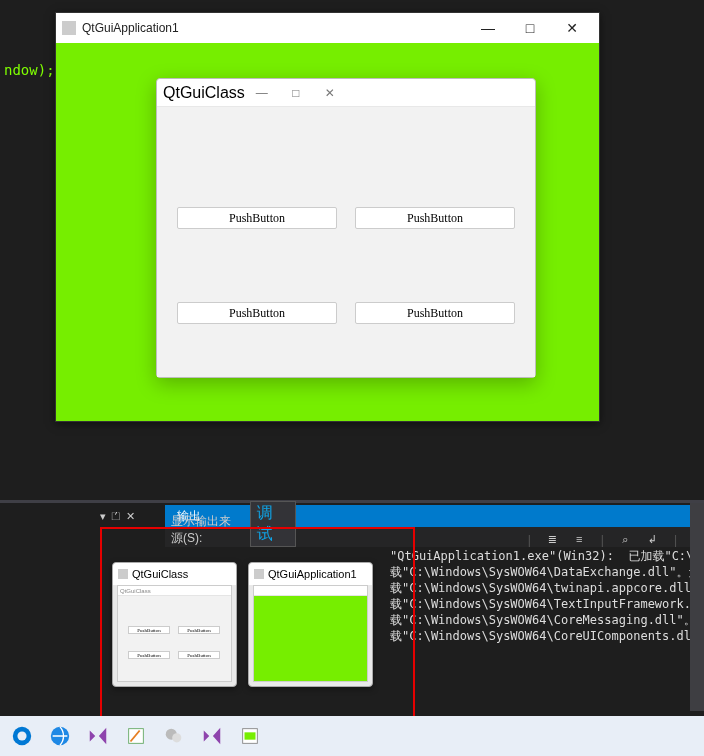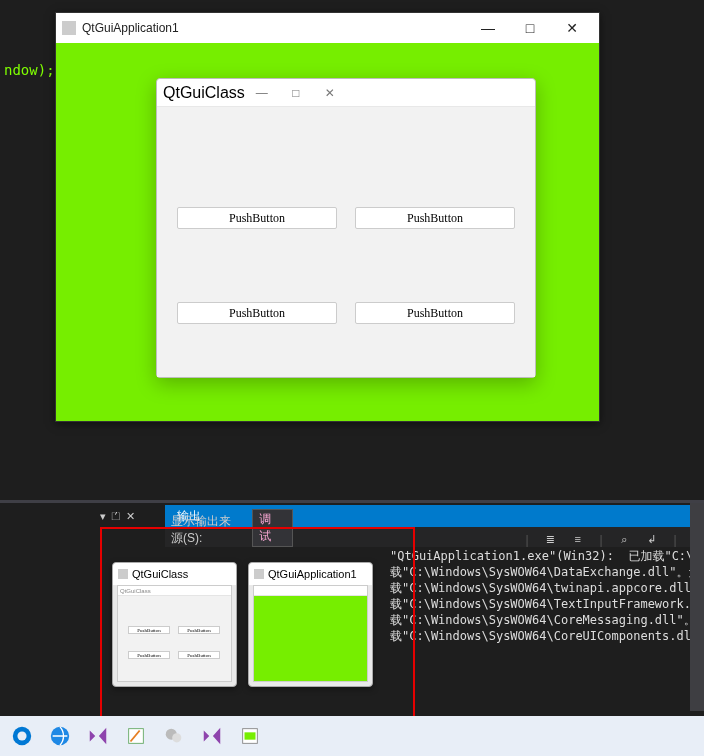--- a/index.html
+++ b/index.html
@@ -117,23 +117,23 @@
   position: absolute;
   left: 165px; right: 0; top: 527px; height: 20px;
   background: #252526;
   color: #ccc;
   display: flex; align-items: flex-end;
   font-size: 12px;
   padding-left: 6px;
   gap: 16px;
 }
 .output-toolbar .dropdown {
-  background: #333337; color: #f9a8d4;
+  background: #333337; color: #0ea5e9;
   padding: 1px 16px 1px 6px;
-  font-size: 12px;
+  font-size: 16px;
   border: 1px solid #555;
   position: relative;
 }
 .output-toolbar .sep { color: #555; }
 .output-toolbar .tool-icon { width: 16px; height: 16px; display: inline-flex; align-items: center; justify-content: center; font-size: 11px; color: #ccc; }
 .output-text {
   position: absolute;
   left: 390px; right: 0; top: 548px;
   color: #ddd;
   font-family: "SimSun", Consolas, monospace;

